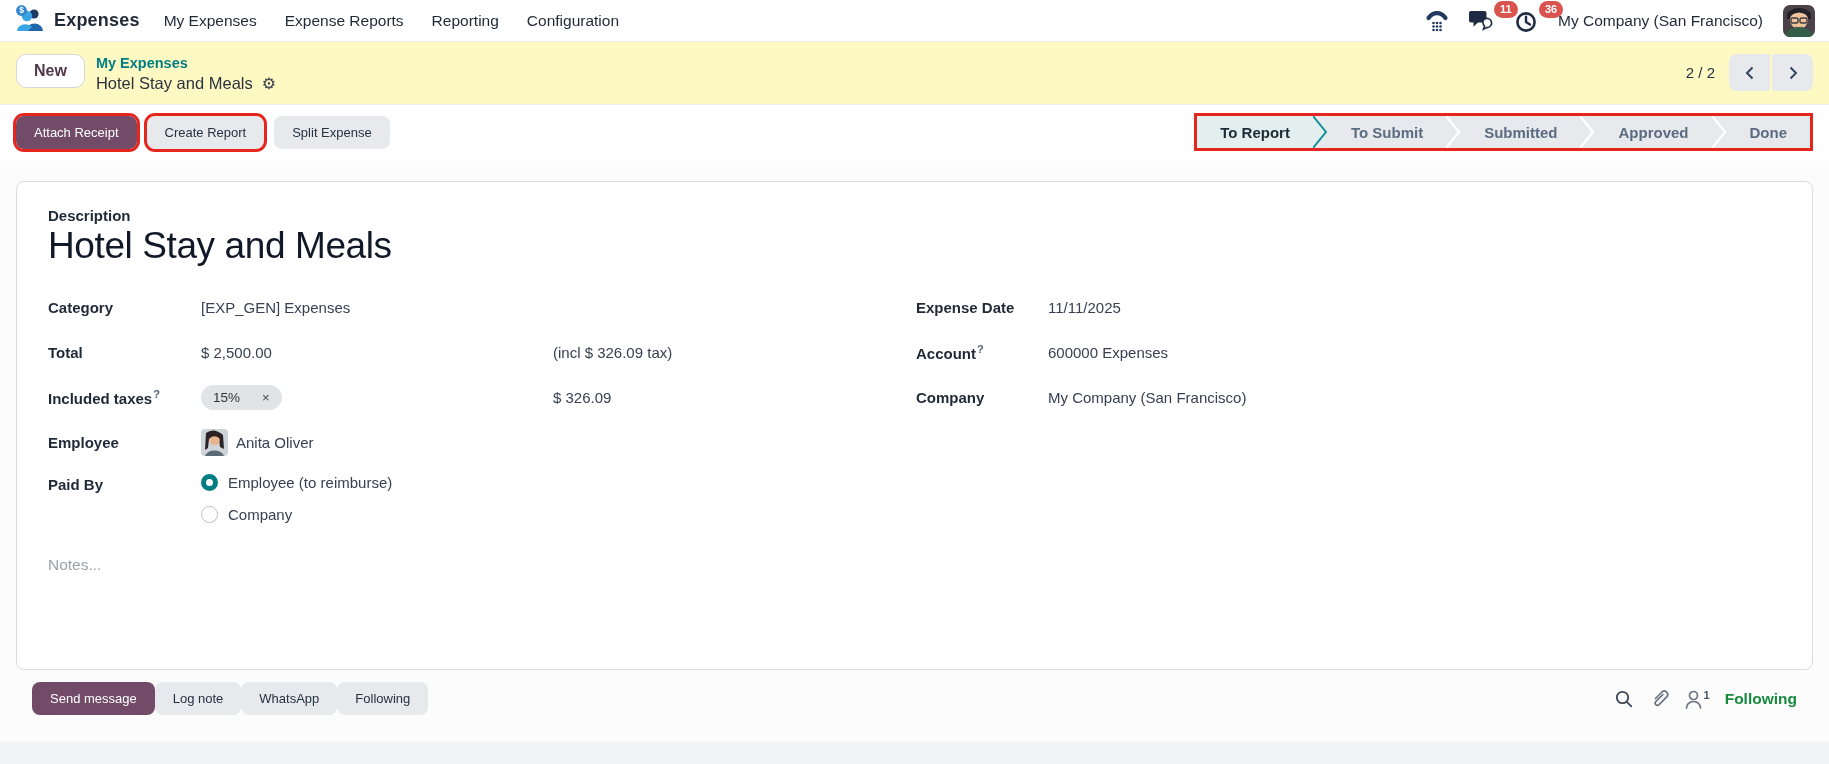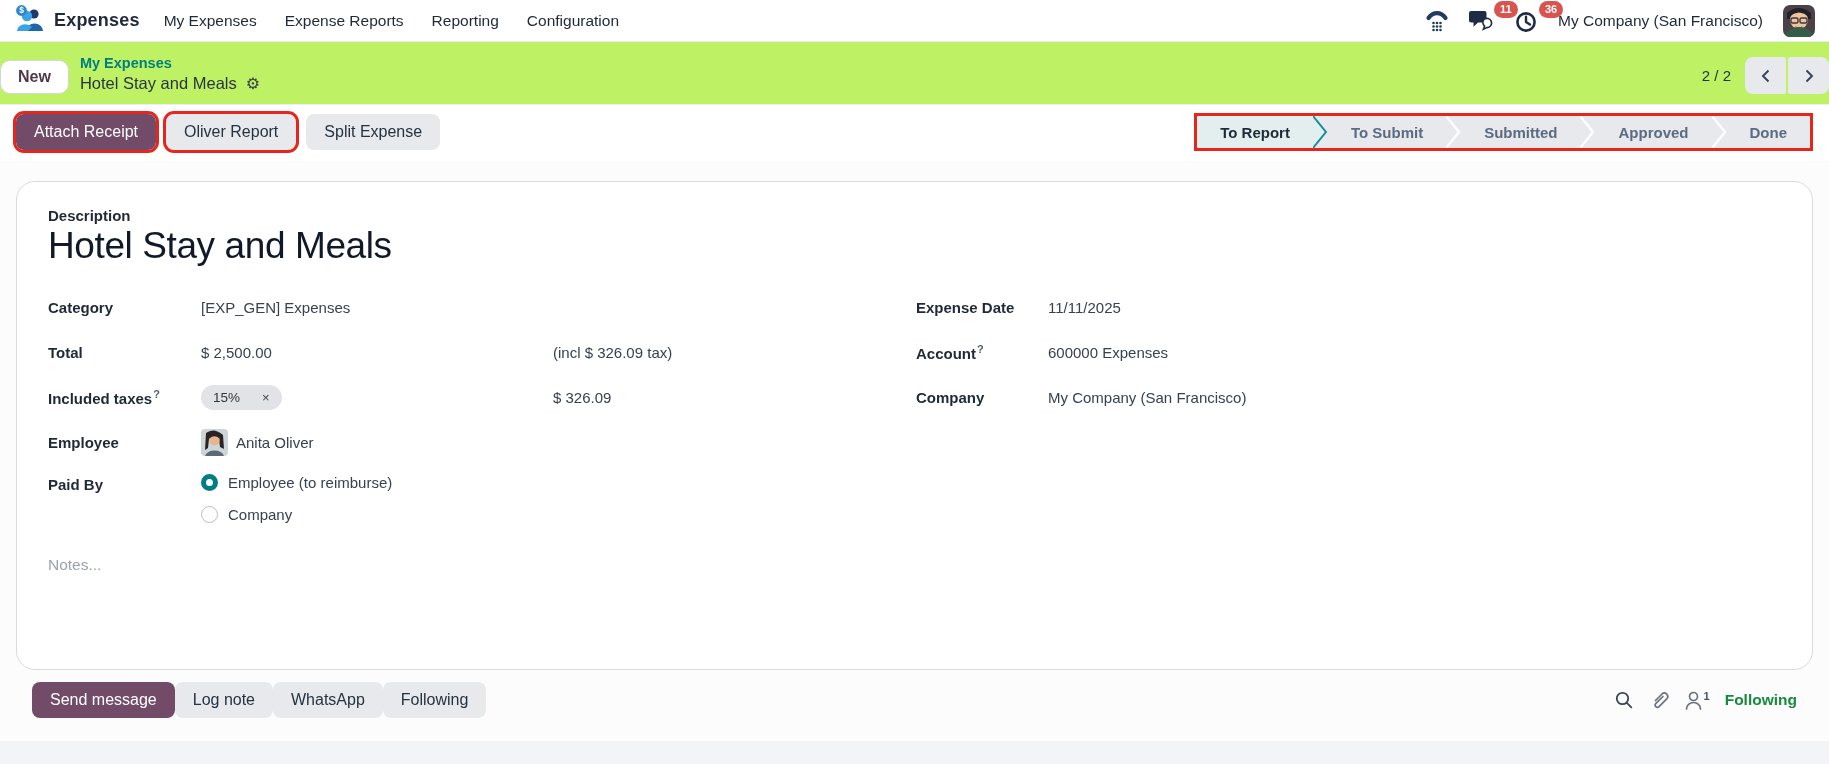--- a/index.html
+++ b/index.html
@@ -16,54 +16,54 @@
   .nav-menu { display:flex; gap:28px; margin-left:24px; }
   .nav-item { font-size:15.5px; font-weight:500; color:#1f2937; cursor:pointer; }
   .nav-right { margin-left:auto; display:flex; align-items:center; gap:20px; }
   .icon-wrap { position:relative; display:flex; align-items:center; cursor:pointer; }
   .nbadge { position:absolute; top:-8px; left:25px; background:#d9534f; color:#fff;
     font-size:11px; font-weight:700; line-height:1; padding:3px 6px; border-radius:10px; }
   .company { font-size:15.5px; font-weight:500; color:#1f2937; cursor:pointer; }
   .avatar { width:32px; height:32px; border-radius:7px; overflow:hidden; cursor:pointer; }
 
   
-  .control { background:#bef264; display:flex; align-items:flex-end; padding:12px 0 10px; }
+  .control { background:#fef9c3; display:flex; align-items:flex-start; padding:12px 16px 10px; }
   .btn-new { background:#fff; border:1px solid #d4d6da; border-radius:10px; padding:7px 17px;
     font-family:inherit; font-size:16px; font-weight:700; color:#50384a; cursor:pointer; }
   .bc { margin-left:11px; display:flex; flex-direction:column; line-height:1.3; }
   .bc-parent { color:#017e84; font-size:14.5px; font-weight:600; cursor:pointer; }
   .bc-current { color:#2a3441; font-size:16.5px; font-weight:500; display:flex; align-items:center; gap:9px; }
   .gear { font-size:16px; color:#374151; cursor:pointer; line-height:1; }
   .cp-right { margin-left:auto; display:flex; align-items:center; gap:14px; }
   .pager-text { font-size:15px; color:#243342; }
   .pager-btns { display:flex; gap:2px; }
   .pager-btn { width:41px; height:37px; background:#e7e9ed; border:none; border-radius:8px;
     display:flex; align-items:center; justify-content:center; cursor:pointer; }
   .pager-btn:first-child { border-top-right-radius:2px; border-bottom-right-radius:2px; }
   .pager-btn:last-child { border-top-left-radius:2px; border-bottom-left-radius:2px; }
 
   
   .actionbar { background:#fff; border-top:1px solid #eceef1; display:flex; align-items:center;
     padding:8px 16px 10px; }
   .btn { border:none; border-radius:8px; padding:9px 18px; font-family:inherit;
-    font-size:16px; font-weight:500; cursor:pointer; white-space:nowrap; }
+    font-size:13px; font-weight:500; cursor:pointer; white-space:nowrap; }
   .btn-primary { background:#714B67; color:#fff; }
   .btn-secondary { background:#e7e9ed; color:#243342; }
   .mr { margin-right:10px; }
   .hl { outline:3px solid #e6251d; outline-offset:0; }
   .statusbar { margin-left:auto; display:flex; align-items:stretch; height:38px;
     border:3px solid #e6251d; }
   .stage { display:flex; align-items:center; padding:0 23px; font-size:15px; font-weight:600;
     color:#5a6b82; background:#e7e9ed; cursor:pointer; white-space:nowrap; }
   .stage.active { background:#e2efee; color:#1d2b36; font-weight:700; }
   .sep { display:block; height:100%; width:15px; flex-shrink:0; }
 
   
   .main { padding:20px 16px 0; }
-  .sheet { background:#fff; border:1px solid #d9dbdf; border-radius:19px; height:489px;
+  .sheet { background:#fff; border:1px solid #d9dbdf; border-radius:8px; height:489px;
     padding:25px 31px; }
   .desc-label { font-size:15px; font-weight:600; color:#1f2937; margin-bottom:1px; }
   .sheet-title { font-size:37px; font-weight:500; color:#111827; margin:0 0 27px; letter-spacing:-.4px; }
   .form-grid { display:grid; grid-template-columns:868px 1fr; align-items:start; }
   .frow { display:flex; align-items:center; min-height:27px; margin-bottom:18px; }
   .frow.top { align-items:flex-start; }
   .flabel { width:153px; flex-shrink:0; font-size:15px; font-weight:600; color:#1f2937; }
   .flabel-r { width:132px; flex-shrink:0; font-size:15px; font-weight:600; color:#1f2937; }
   .fvalue { font-size:15px; color:#374151; }
   .fvalue.w { width:352px; }
@@ -181,21 +181,21 @@
         <svg width="14" height="16" viewBox="0 0 14 16">
           <polyline points="4.5,2.5 10,8 4.5,13.5" fill="none" stroke="#32475f" stroke-width="2"></polyline>
         </svg>
       </button>
     </div>
   </div>
 </div>
 
 <div class="actionbar">
   <button class="btn btn-primary hl mr">Attach Receipt</button>
-  <button class="btn btn-secondary hl mr">Oliver Report</button>
+  <button class="btn btn-secondary hl mr">Create Report</button>
   <button class="btn btn-secondary">Split Expense</button>
 
   <div class="statusbar">
     <span class="stage active">To Report</span>
     <svg class="sep" viewBox="0 0 15 38" preserveAspectRatio="none" style="background:#e7e9ed">
       <polygon points="0,0 13,19 0,38" fill="#e2efee"></polygon>
       <polyline points="0,0 13,19 0,38" fill="none" stroke="#0e8f98" stroke-width="2"></polyline>
     </svg>
     <span class="stage">To Submit</span>
     <svg class="sep" viewBox="0 0 15 38" preserveAspectRatio="none" style="background:#e7e9ed">

